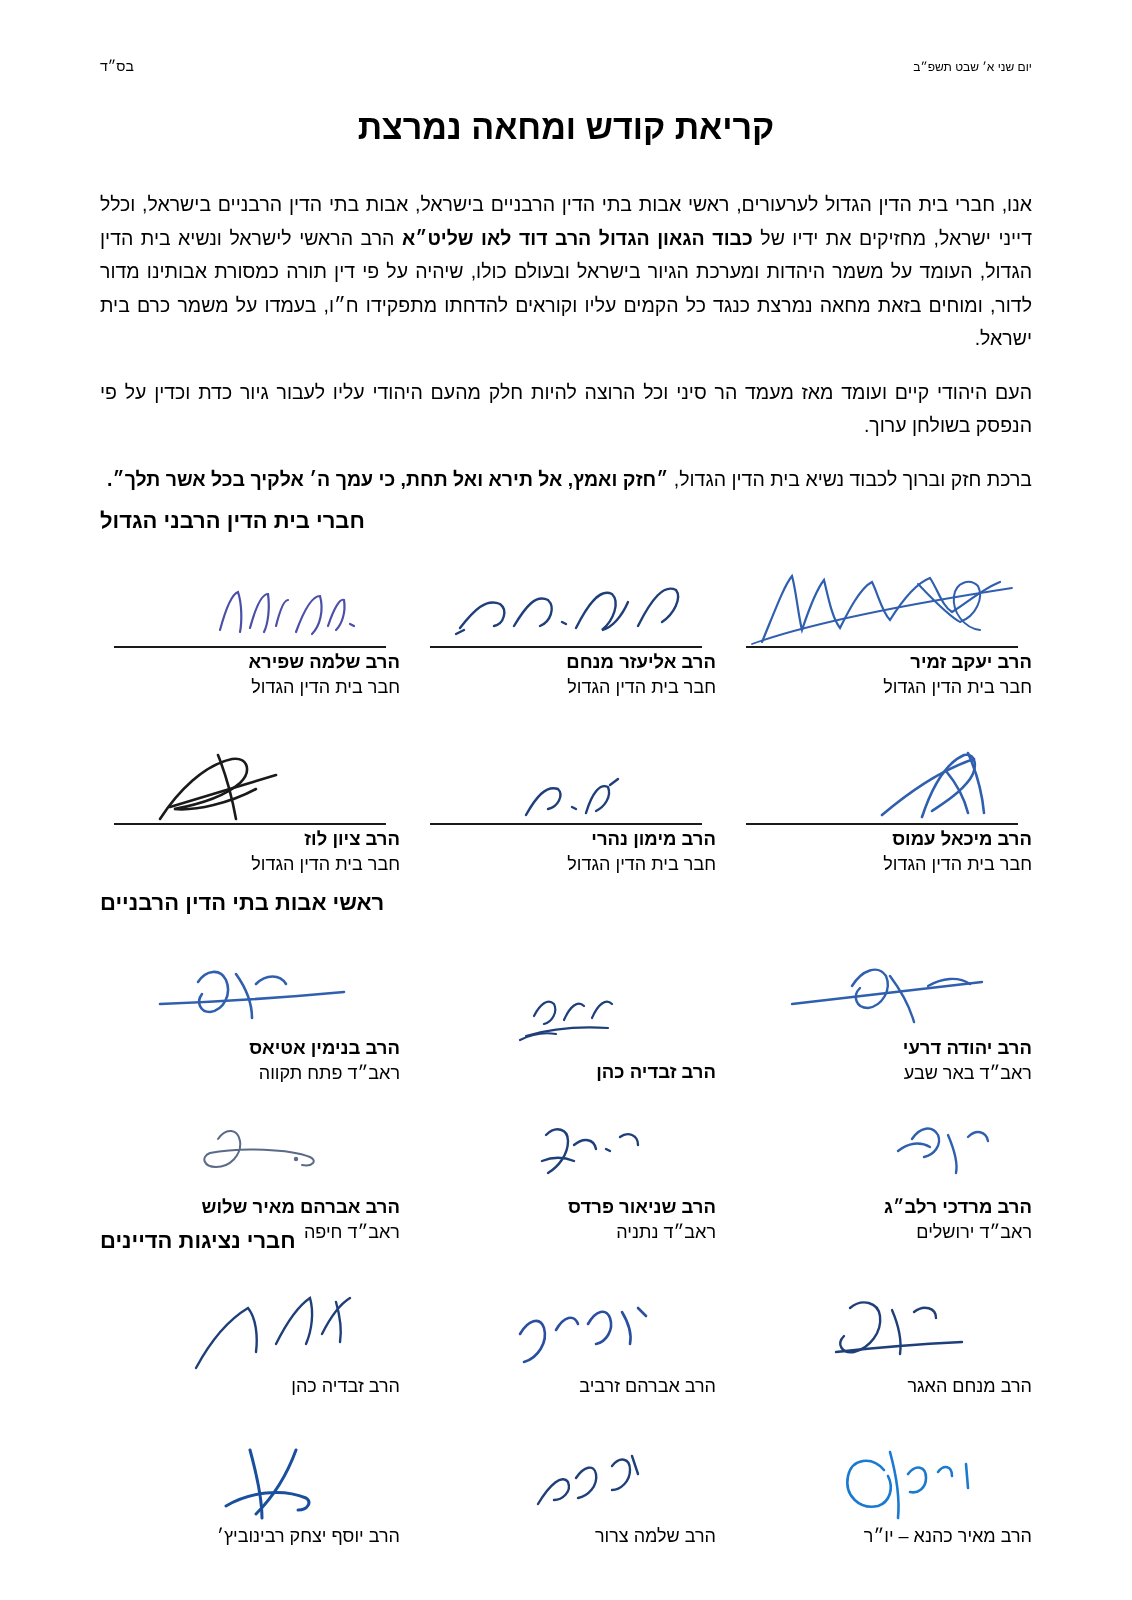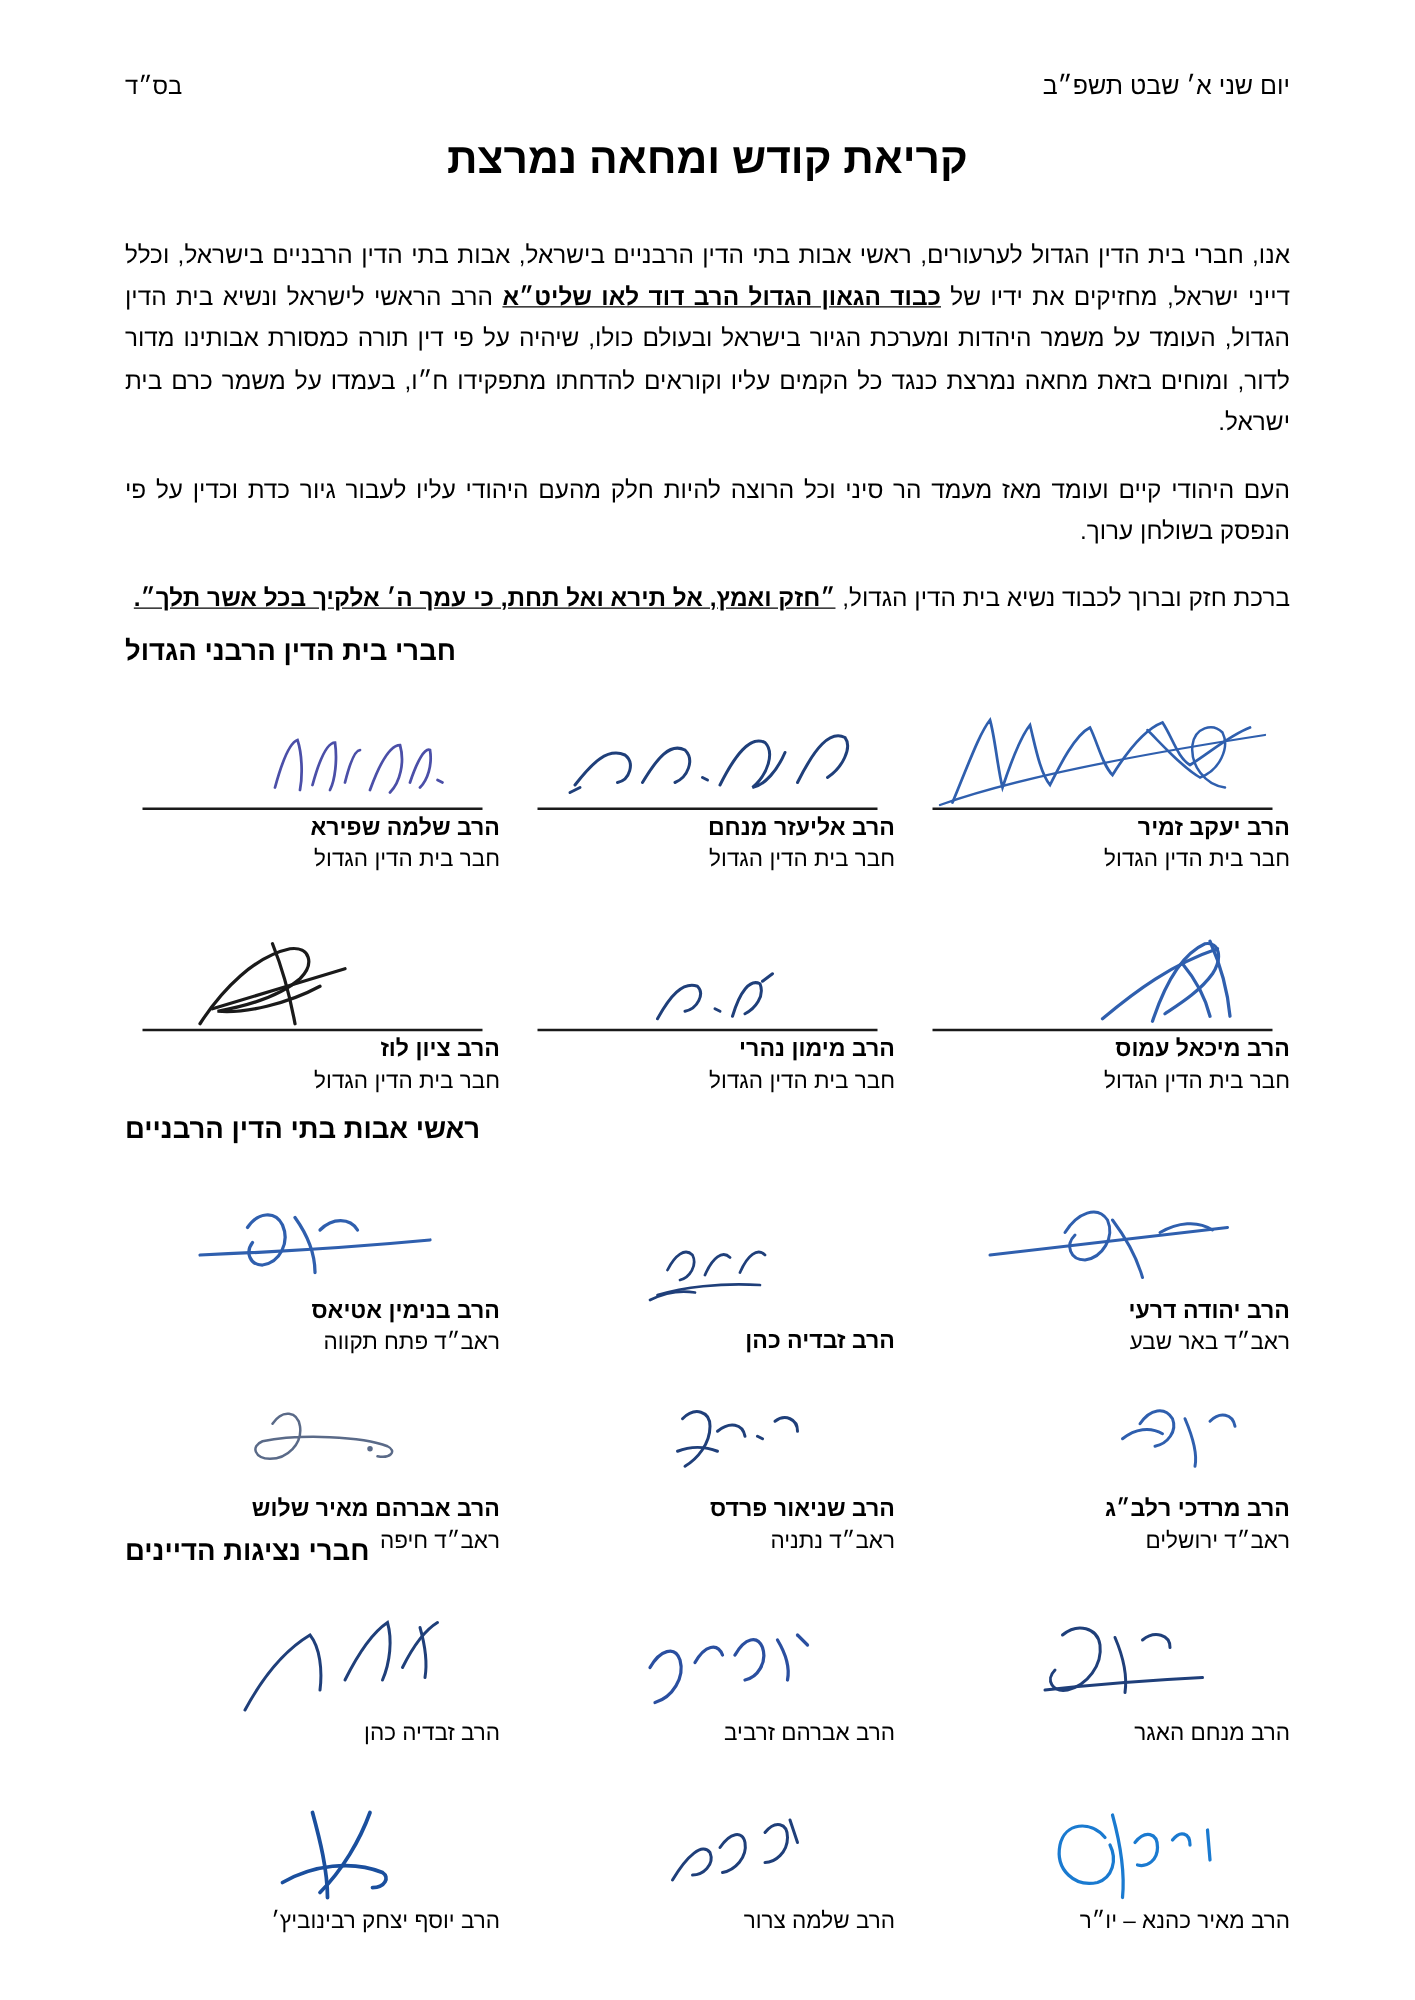--- a/index.html
+++ b/index.html
@@ -28,22 +28,22 @@
     top: 58px;
     right: 100px;
     left: 100px;
     display: flex;
     flex-direction: row;
     justify-content: space-between;
     align-items: baseline;
     font-size: 19px;
     font-family: "Liberation Sans", "DejaVu Sans", sans-serif;
   }
-  .bsd { font-size: 19px; }
-  .dateline { font-size: 20px; text-align: center; }
+  .bsd { font-size: 14px; }
+  .dateline { font-size: 12px; text-align: center; }
 
   .doc-title {
     position: absolute;
     top: 108px;
     right: 100px;
     left: 100px;
     text-align: center;
     font-family: "Liberation Sans", "DejaVu Sans", sans-serif;
     font-weight: bold;
     font-size: 34px;
@@ -59,21 +59,21 @@
   }
   p.para {
     margin: 0 0 20px 0;
     font-family: "Liberation Sans", "DejaVu Sans", sans-serif;
     font-size: 19.5px;
     line-height: 1.72;
     text-align: justify;
     text-justify: inter-word;
   }
   p.para:last-child { margin-bottom: 0; }
-  .b { font-weight: bold; text-decoration: underline; }
+  .b { font-weight: bold; }
 
   .section {
     position: absolute;
     right: 100px;
     left: 100px;
   }
   .section-title {
     text-align: left;
     font-family: "Liberation Sans", "DejaVu Sans", sans-serif;
     font-weight: bold;

